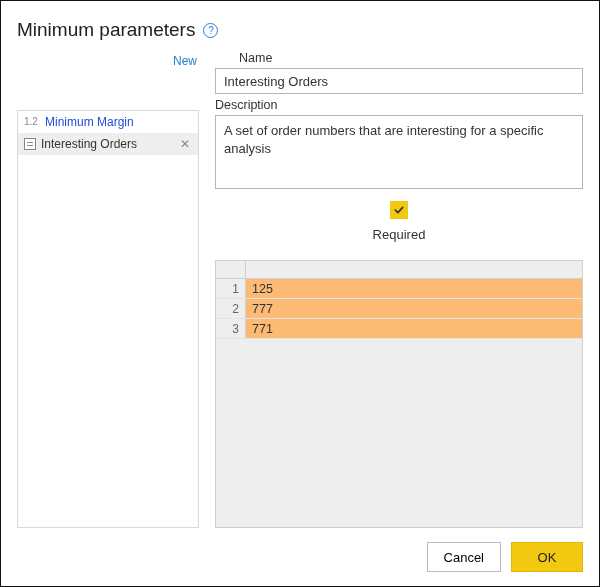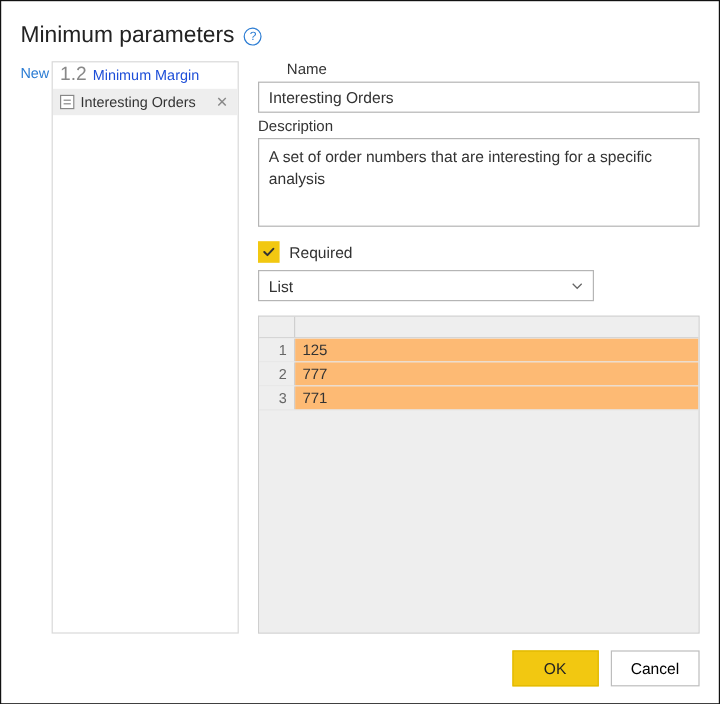--- a/index.html
+++ b/index.html
@@ -45,21 +45,22 @@
   }
   .body {
     display: flex;
     flex: 1 1 auto;
     min-height: 0;
     gap: 16px;
   }
   .left {
     width: 182px;
     display: flex;
-    flex-direction: row;
+    flex-direction: column;
+    gap: 39px;
   }
   .left-top {
     height: 20px;
     display: flex;
     justify-content: flex-end;
     align-items: center;
     padding-right: 2px;
   }
   .link {
     color: #2b7cd3;
@@ -76,21 +77,21 @@
     height: 22px;
     display: flex;
     align-items: center;
     padding: 0 6px;
     gap: 5px;
     font-size: 12px;
     cursor: pointer;
     border-bottom: 1px solid transparent;
   }
   .param-item .badge {
-    font-size: 16px;
+    font-size: 10px;
     color: #888;
     min-width: 16px;
   }
   .param-item .name { flex: 1 1 auto; color: #1d4ed8; white-space: nowrap; overflow: hidden; text-overflow: ellipsis; }
   .param-item.selected { background: #eeeeee; }
   .param-item.selected .name { color: #333; }
   .param-item .close {
     color: #888; font-size: 12px; width: 14px; text-align: center; cursor: pointer;
   }
   .list-icon {
@@ -136,20 +137,21 @@
     background: #fff;
     resize: none;
     line-height: 1.35;
   }
   .check-row {
     display: flex;
     align-items: center;
     gap: 8px;
     margin-top: 12px;
     margin-bottom: 6px;
+    flex-direction: column;
   }
   .checkbox {
     width: 18px; height: 18px;
     background: #f2c811;
     display: flex; align-items: center; justify-content: center;
     cursor: pointer;
   }
   .checkbox svg { width: 12px; height: 12px; display: block; }
   .check-label { font-size: 13px; color: #333; }
   .select {
@@ -285,28 +287,20 @@
 
       <div class="check-row">
         <span class="checkbox">
           <svg viewBox="0 0 16 16">
             <path d="M3 8 L6.5 11.5 L13 4.5" stroke="#333" stroke-width="2.2" fill="none" stroke-linecap="round" stroke-linejoin="round"></path>
           </svg>
         </span>
         <span class="check-label">Required</span>
       </div>
 
-      <div class="select">
-        <span>List</span>
-        <span class="chev">
-          <svg viewBox="0 0 16 16">
-              <path d="M3 6 L8 11 L13 6" stroke="#666" stroke-width="1.4" fill="none"></path>
-            </svg>
-        </span>
-      </div>
 
       <div class="grid-wrap">
         <div class="grid-header">
           <div class="corner"></div>
           <div style="flex:1"></div>
         </div>
         <div class="grid-body">
           <div class="grid-row">
             <div class="rownum">1</div>
             <div class="cell">125</div>
@@ -323,17 +317,17 @@
             <div class="rownum-col"></div>
               <div class="rest"></div>
           </div>
         </div>
       </div>
 
     </div>
   </div>
 
   <div class="footer">
+    <button class="btn">Cancel</button>
     <button class="btn primary">OK</button>
-    <button class="btn">Cancel</button>
   </div>
 
 </div>
 
 </body></html>

